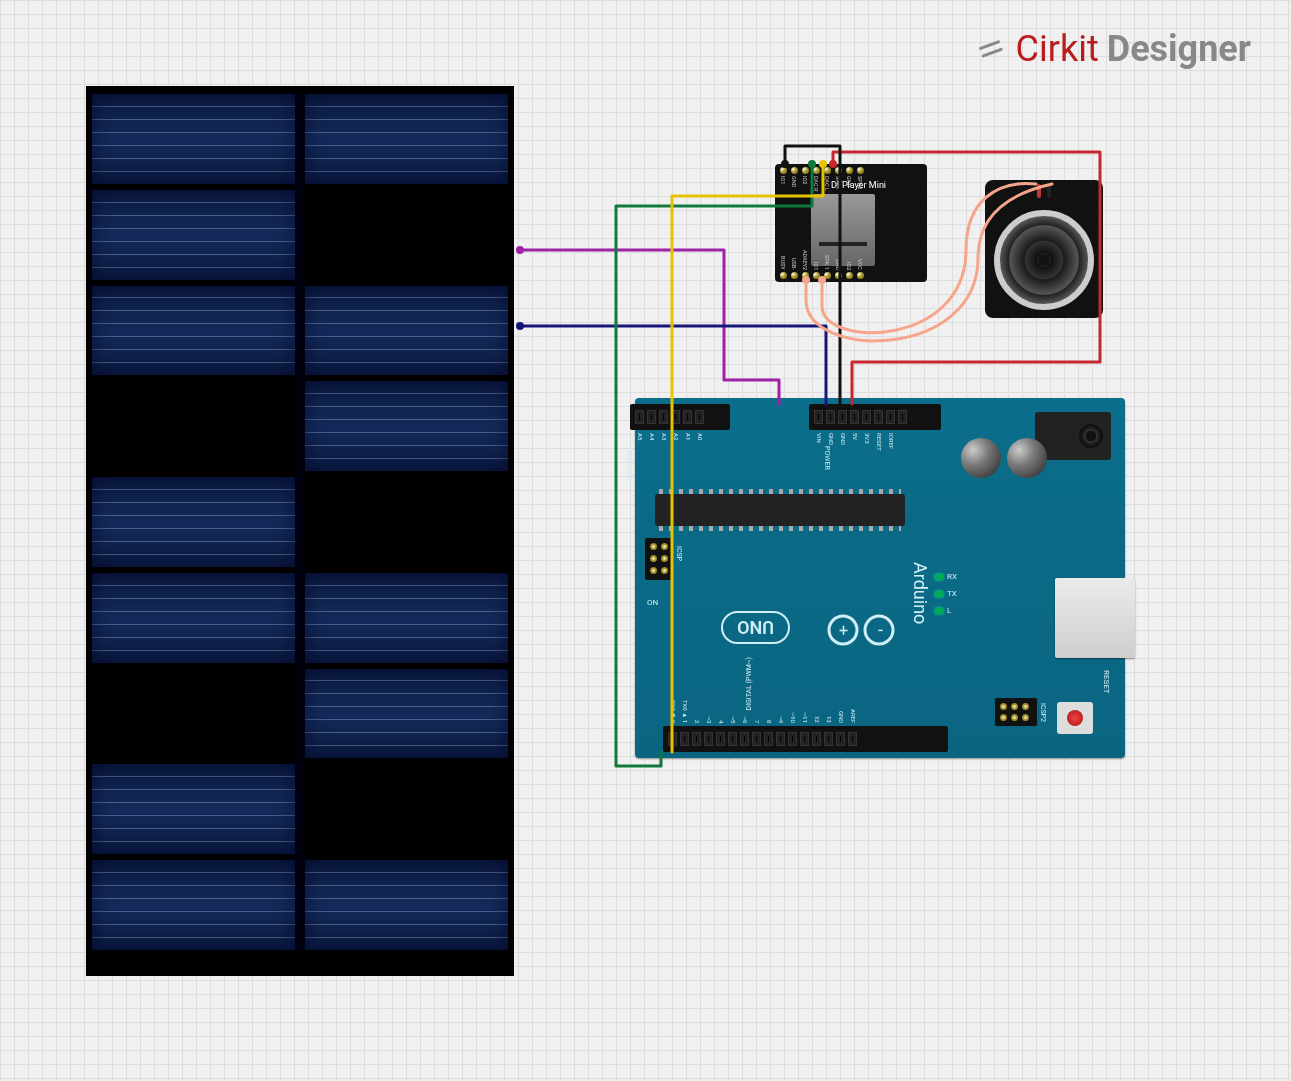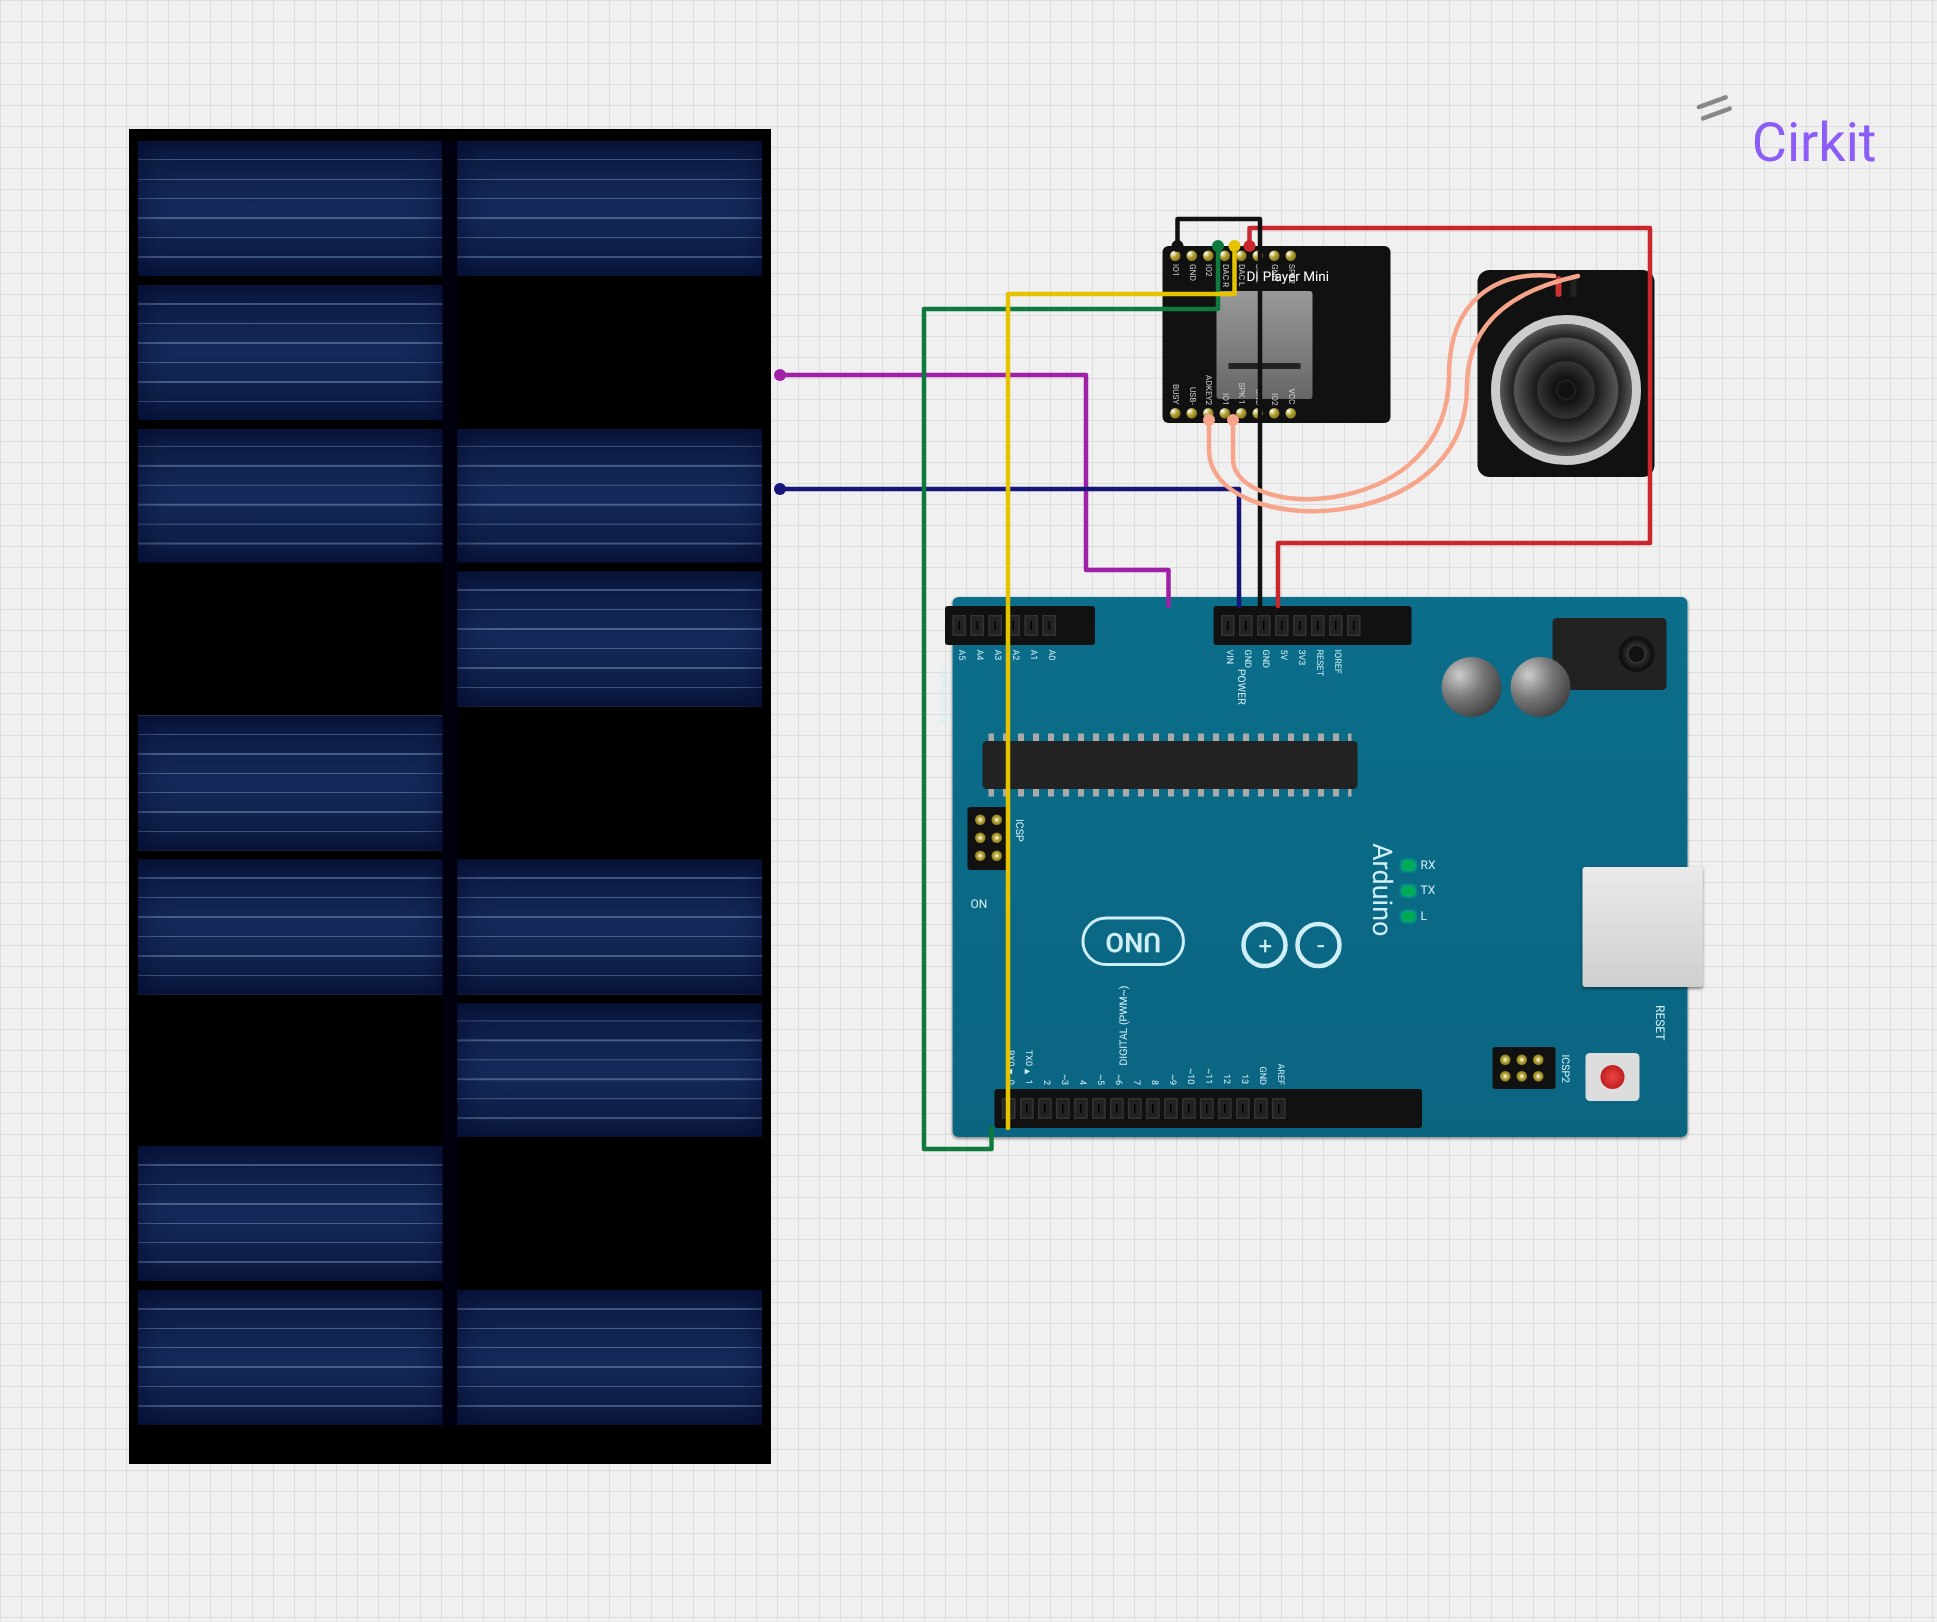--- a/index.html
+++ b/index.html
@@ -20,21 +20,21 @@
     position: absolute;
     top: 28px;
     right: 40px;
     font-size: 36px;
     font-weight: 300;
     color: #888;
     display: flex;
     align-items: center;
     gap: 8px;
   }
-  .brand .logo { font-weight: 400; color: #8b5cf6; margin-top: 46px; }
+  .brand .logo { font-weight: 400; color: #b91c1c; }
   .brand .bold { font-weight: 700; }
   .brand-icon {
     width: 32px;
     height: 32px;
     position: relative;
     transform: rotate(-20deg);
   }
   .brand-icon::before {
     content: "";
     position: absolute;
@@ -322,20 +322,21 @@
     width:1291px; height:1081px;
     pointer-events:none;
   }
 </style>
 </head>
 <body>
 
 <div class="brand">
   <span class="brand-icon"></span>
   <span class="logo">Cirkit</span>
+  <span class="bold">Designer</span>
 </div>
 
 <div class="solar-panel" id="solar">
     <div class="solar-cell"></div>
     <div class="solar-cell" style="grid-area: 1 / 2 / -1; background: rgb(0, 0, 0);"></div>
     <div class="solar-cell"></div>
     <div class="solar-cell"></div>
     <div style="background: rgb(0, 0, 0);"></div>
     <div class="solar-cell"></div>
     <div class="solar-cell"></div>

